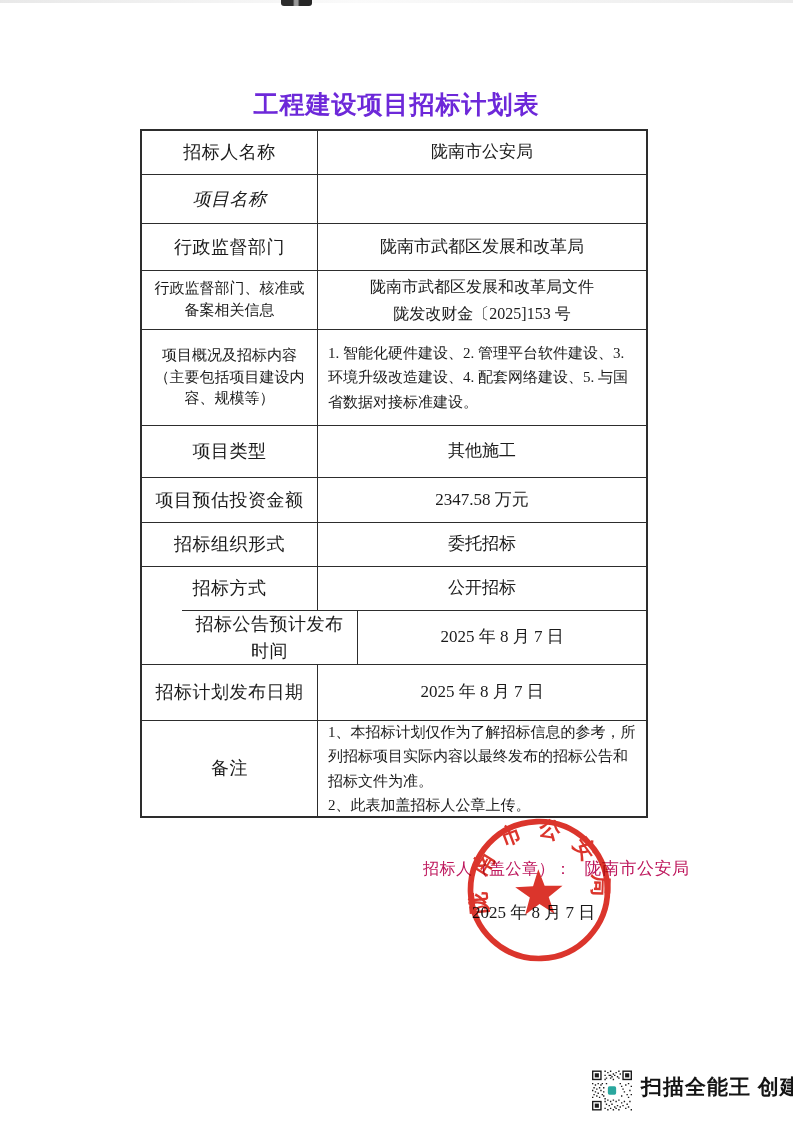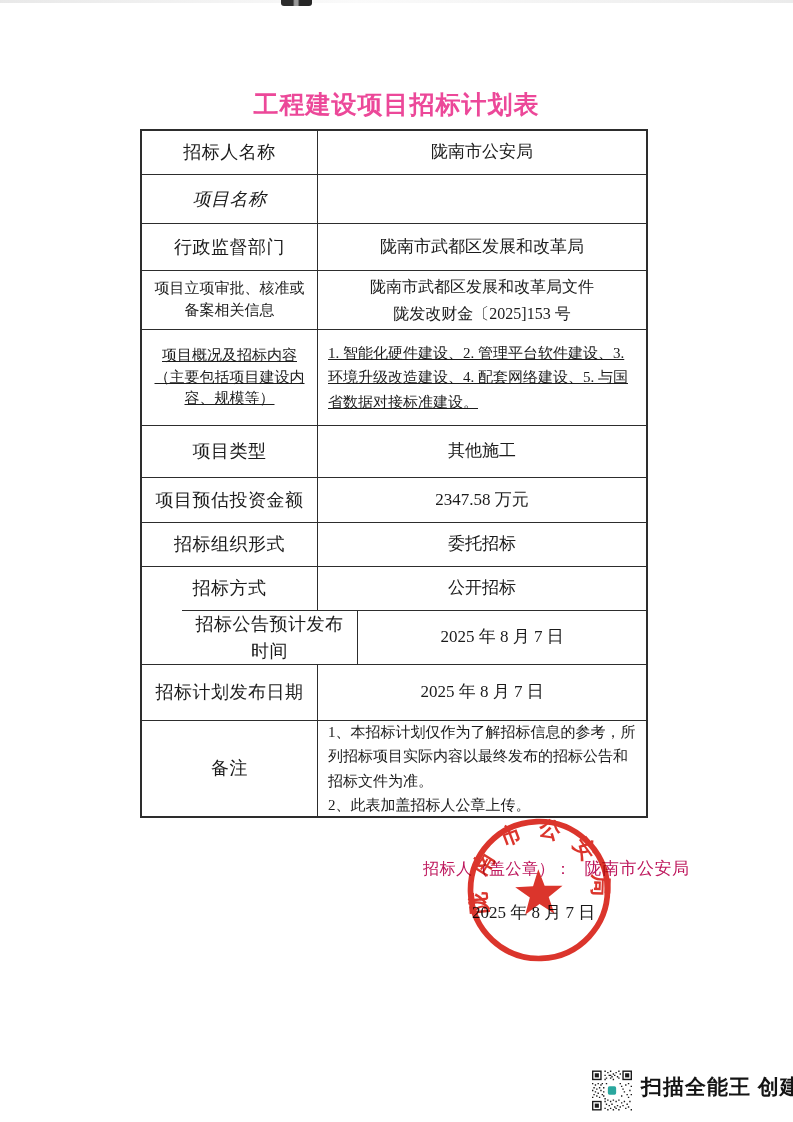--- a/index.html
+++ b/index.html
@@ -19,21 +19,21 @@
   .smudge{
     position:absolute;left:281px;top:0;width:31px;height:6px;
     background:linear-gradient(90deg,#2c2c2c 0 38%,#9a9a9a 44% 54%,#262626 60% 100%);
     border-radius:0 0 3px 3px;
     filter:blur(.4px);
   }
   .doc-title{
     position:absolute;top:88px;left:0;width:793px;
     text-align:center;
     font-family:"Liberation Sans","DejaVu Sans",sans-serif;
-    font-weight:bold;font-size:25px;letter-spacing:1px;color:#ec4899;
+    font-weight:bold;font-size:25px;letter-spacing:1px;color:#6d28d9;
   }
   .doc-table{
     position:absolute;left:140px;top:129px;width:508px;
     border:2px solid #2d2d2d;
     box-sizing:border-box;
     background:#fff;
   }
   .t-row{display:flex;border-top:1.5px solid #2d2d2d;box-sizing:border-box;}
   .t-row:first-child{border-top:none;}
   .cell-label{
@@ -51,21 +51,21 @@
     text-align:center;
     padding:3px 10px;box-sizing:border-box;
     font-size:17px;color:#1b1b1b;line-height:1.55;
   }
   .label-sm{font-size:15px;letter-spacing:0;}
   .val-sm{font-size:15px;}
   .val-md{font-size:16px;line-height:1.7;}
   .val-left{align-items:flex-start;text-align:left;line-height:1.62;}
   
   .rh0{height:43px;}.rh1{height:49px;font-style:italic;}.rh2{height:47px;}.rh3{height:59px;}
-  .rh4{height:96px;text-decoration:underline;}.rh5{height:52px;}.rh6{height:45px;}.rh7{height:44px;}
+  .rh4{height:96px;}.rh5{height:52px;}.rh6{height:45px;}.rh7{height:44px;}
   .rh8{height:44px;}.rh9{height:54px;margin-left:40px;}.rh10{height:56px;}.rh11{height:96px;}
   .sig-line{
     position:absolute;left:423px;top:857px;
     font-size:16px;color:#be185d;white-space:nowrap;letter-spacing:.5px;
   }
   .sig-org{font-size:17px;margin-left:13px;}
   .date-line{
     position:absolute;left:472px;top:901px;
     font-size:17px;color:#181818;white-space:nowrap;
   }
@@ -103,21 +103,21 @@
     <div class="t-row rh1">
       <div class="cell-label">项目名称</div>
     </div>
 
     <div class="t-row rh2">
       <div class="cell-label">行政监督部门</div>
       <div class="cell-value">陇南市武都区发展和改革局</div>
     </div>
 
     <div class="t-row rh3">
-      <div class="cell-label label-sm">项目立项审批、核准或备案相关信息</div>
+      <div class="cell-label label-sm">行政监督部门、核准或备案相关信息</div>
       <div class="cell-value val-md">
         <div>陇南市武都区发展和改革局文件</div>
         <div>陇发改财金〔2025]153 号</div>
       </div>
     </div>
 
     <div class="t-row rh4">
       <div class="cell-label label-sm">项目概况及招标内容（主要包括项目建设内容、规模等）</div>
       <div class="cell-value val-sm val-left">1. 智能化硬件建设、2. 管理平台软件建设、3. 环境升级改造建设、4. 配套网络建设、5. 与国省数据对接标准建设。</div>
     </div>

